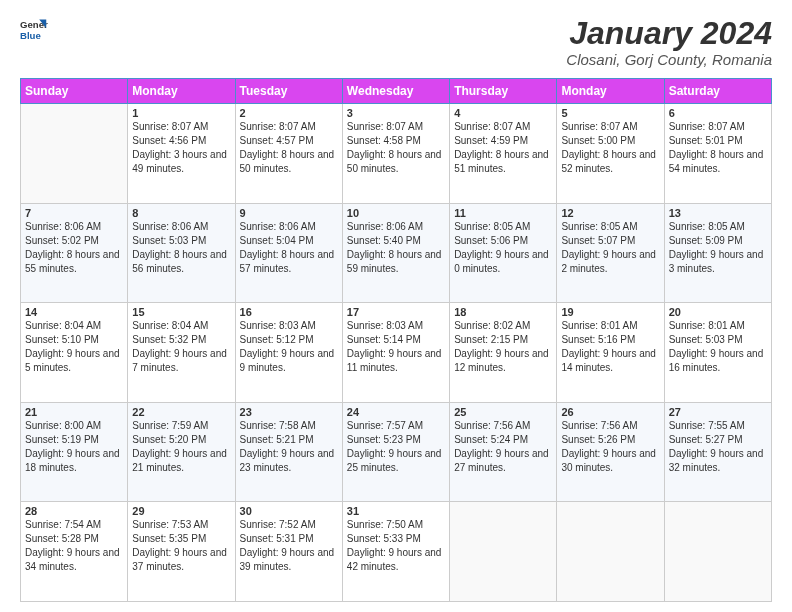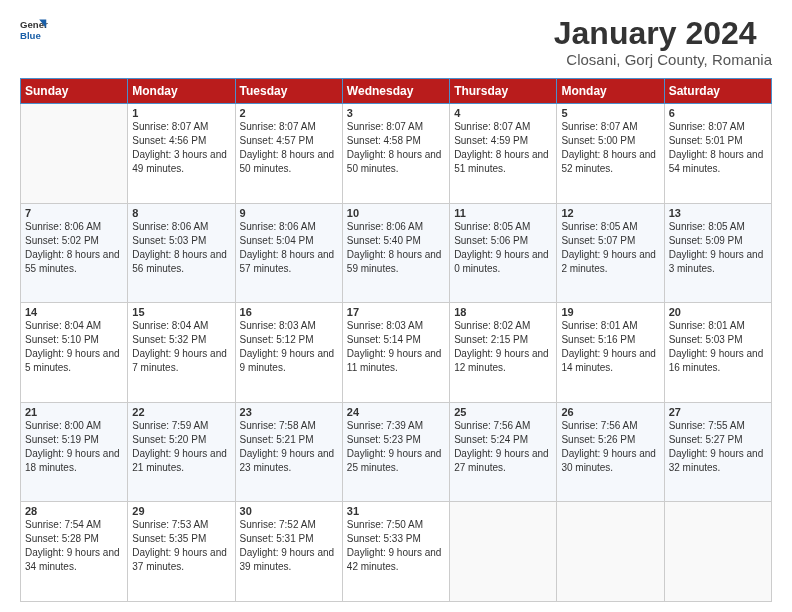--- a/index.html
+++ b/index.html
@@ -26,41 +26,42 @@
     .logo {
       display: flex;
       align-items: center;
       gap: 4px;
     }
     .logo-icon {
       width: 28px;
       height: 28px;
     }
     .title-block {
-      text-align: center;
+      text-align: right;
+      font-style: italic;
     }
     .calendar-title {
       font-size: 32px;
       font-weight: bold;
       color: #333;
       line-height: 1.1;
     }
     .calendar-subtitle {
       font-size: 15px;
       color: #555;
       margin-left: 28px;
     }
     .calendar-table {
       width: 100%;
       border-collapse: collapse;
       flex: 1;
       table-layout: fixed;
     }
     .calendar-table th {
-      background-color: #b91c1c;
+      background-color: #d946ef;
       color: #fff;
       font-size: 12px;
       font-weight: bold;
       padding: 5px 4px;
       text-align: left;
       border: 1px solid #4a8fcc;
     }
     .calendar-table td {
       border: 1px solid #ccc;
       vertical-align: top;
@@ -307,21 +308,21 @@
           <span class="day-number">23</span>
           <div class="day-info">
             <div>Sunrise: 7:58 AM</div>
             <div>Sunset: 5:21 PM</div>
             <div>Daylight: 9 hours and 23 minutes.</div>
           </div>
         </td>
           <td>
           <span class="day-number">24</span>
           <div class="day-info">
-            <div>Sunrise: 7:39 AM</div>
+            <div>Sunrise: 7:57 AM</div>
             <div>Sunset: 5:23 PM</div>
             <div>Daylight: 9 hours and 25 minutes.</div>
           </div>
         </td>
           <td>
           <span class="day-number">25</span>
           <div class="day-info">
             <div>Sunrise: 7:56 AM</div>
             <div>Sunset: 5:24 PM</div>
             <div>Daylight: 9 hours and 27 minutes.</div>

